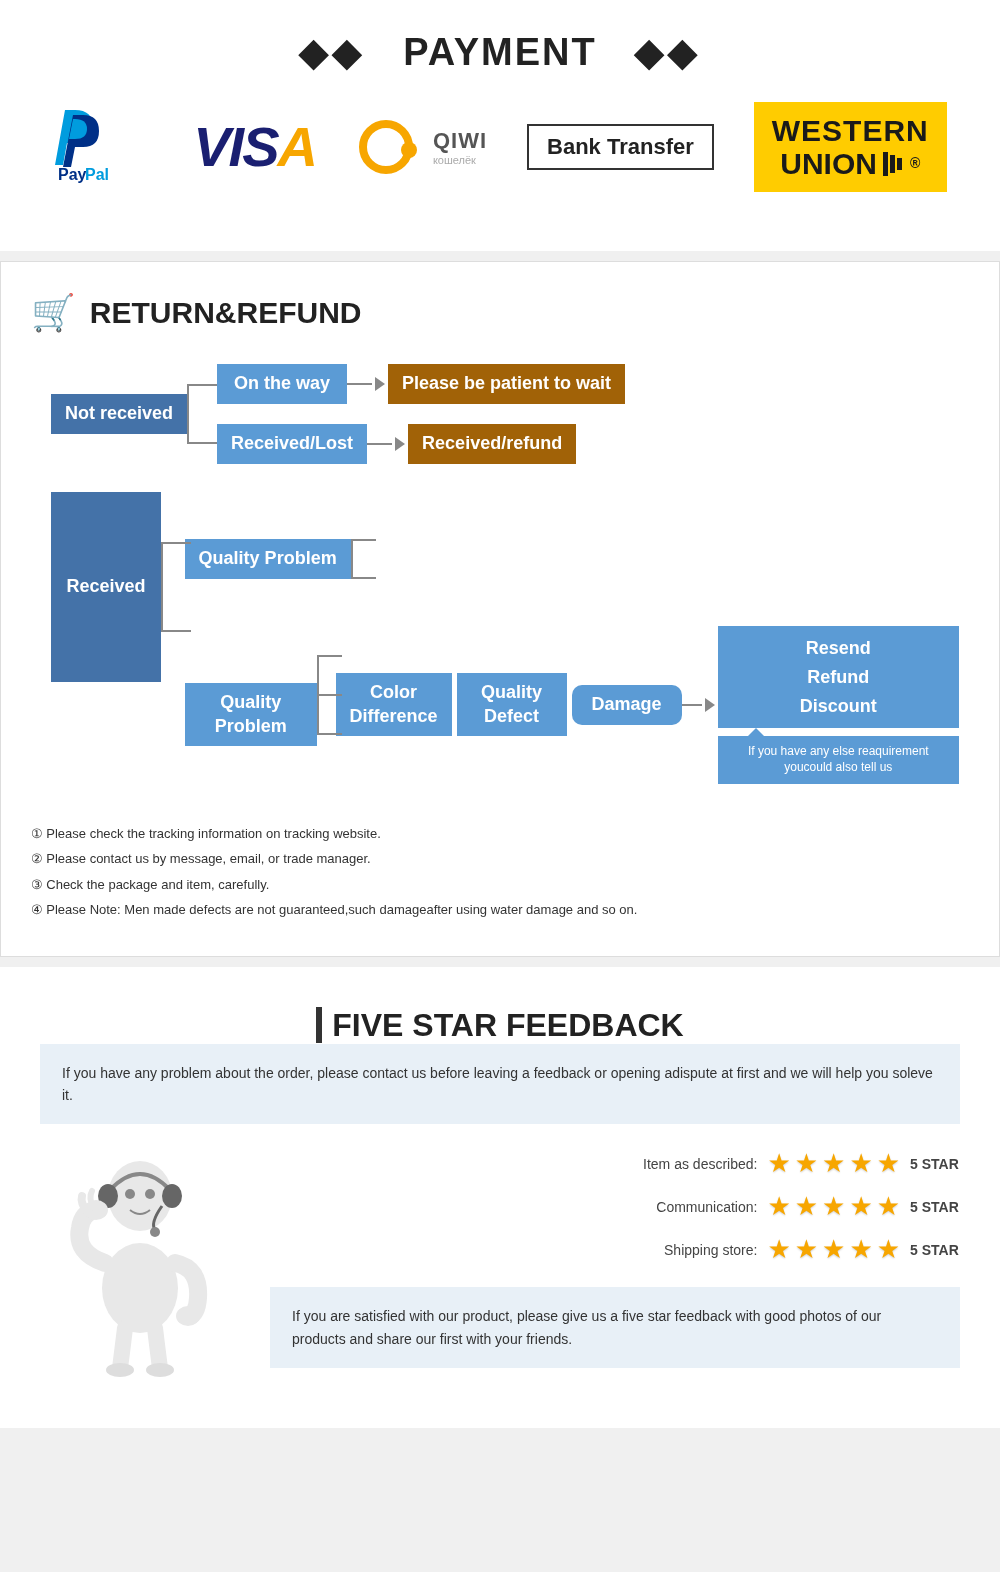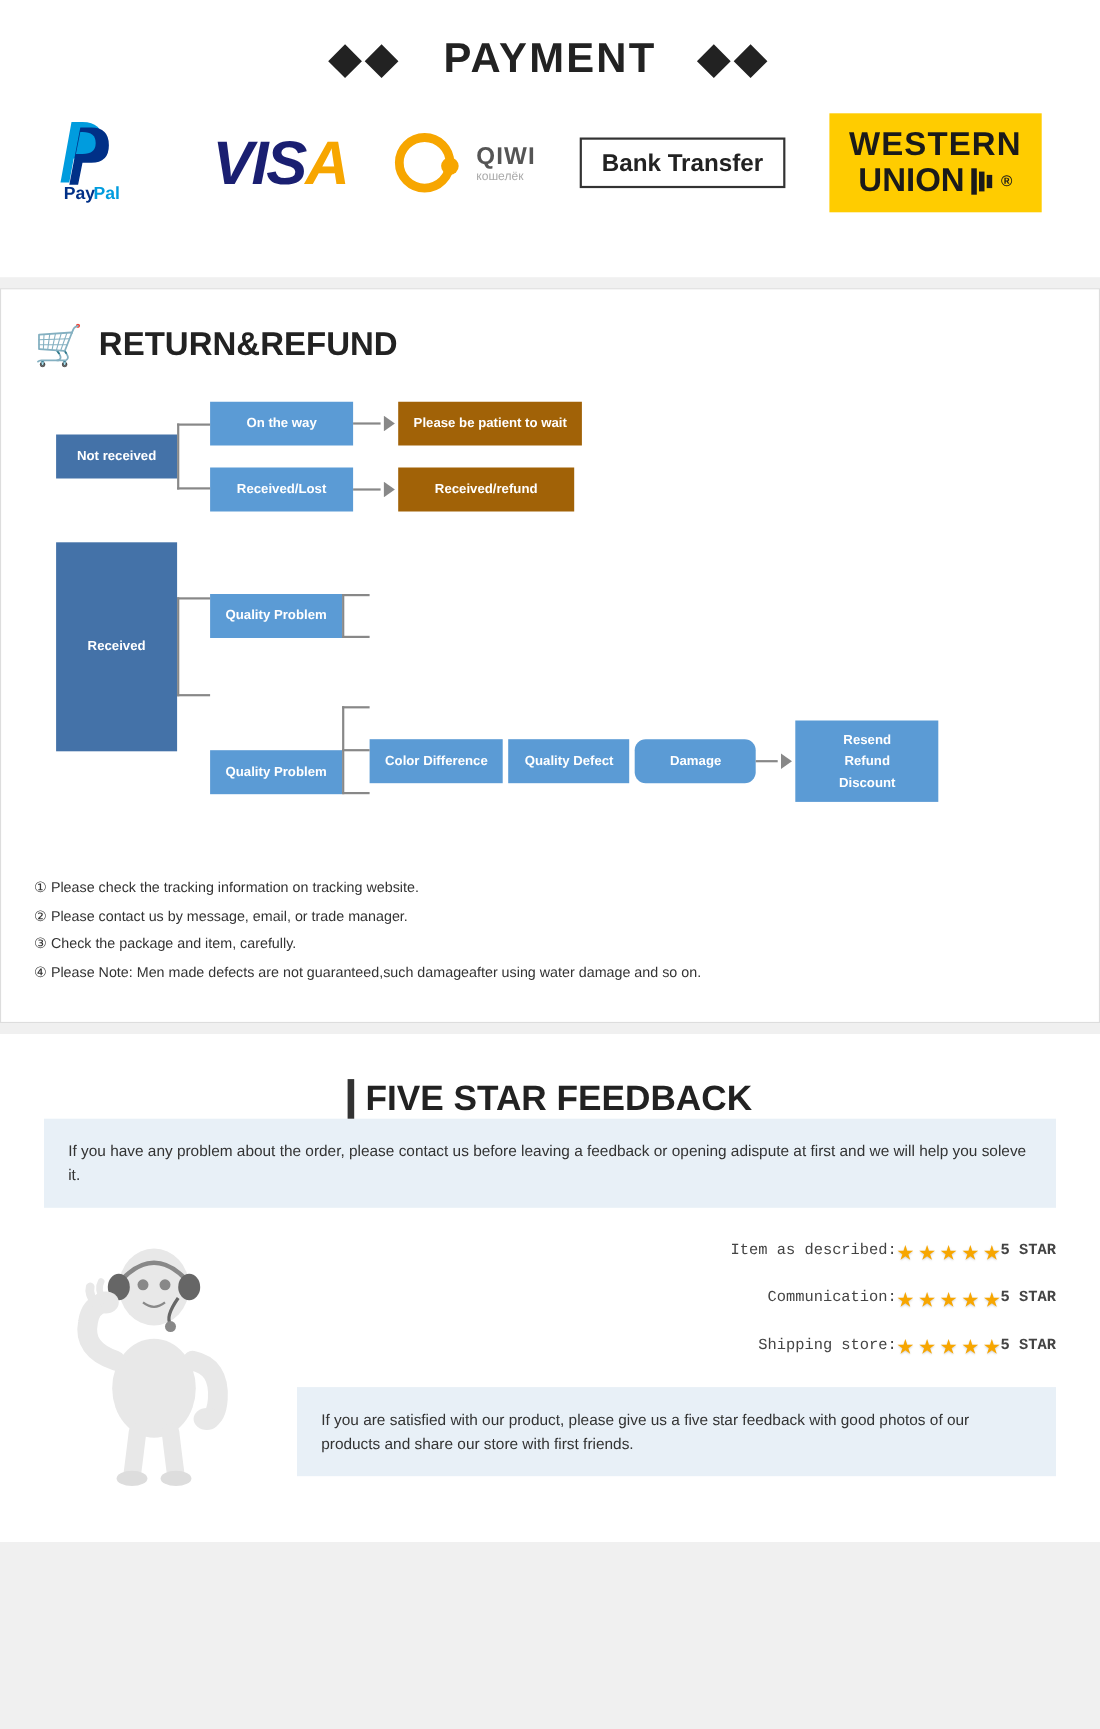--- a/index.html
+++ b/index.html
@@ -102,21 +102,21 @@
     }
     .cart-icon {
       font-size: 36px;
     }
 
     
     .flow-box {
       background: #5b9bd5;
       color: #fff;
       padding: 8px 14px;
-      font-size: 12px;
+      font-size: 18px;
       font-weight: bold;
       text-align: center;
       display: inline-flex;
       align-items: center;
       justify-content: center;
       min-width: 120px;
       min-height: 40px;
       line-height: 1.3;
     }
     .flow-box.dark {
@@ -195,22 +195,22 @@
     .star-rows {
       display: flex;
       flex-direction: column;
       gap: 12px;
       margin-bottom: 22px;
       align-items: flex-end;
     }
     .star-row {
       display: flex;
       align-items: center;
+      gap: 10px;
       justify-content: flex-end;
-      font-family: Liberation Mono, monospace;
     }
     .star-row-label {
       font-size: 14px;
       color: #444;
       text-align: right;
       min-width: 130px;
     }
     .stars {
       display: flex;
       gap: 4px;
@@ -416,20 +416,25 @@
             </div>
           </div>
 
           <div style="display:flex; align-items:center; margin-top:-20px;">
             <div class="h-line" style="width:20px;"></div>
             <div class="triag-r"></div>
           </div>
 
           <div style="display:flex; flex-direction:column; gap:8px; margin-top:-20px;">
             <div class="flow-box resend" style="line-height:1.6;">Resend<br>Refund<br>Discount</div>
+            <div class="flow-box note" style="position:relative;">
+
+              <div style="position:absolute; top:-8px; left:30px; width:0; height:0; border-left:8px solid transparent; border-right:8px solid transparent; border-bottom:8px solid #5b9bd5;"></div>
+              <span>If you have any else reaquirement youcould also tell us</span>
+            </div>
           </div>
         </div>
       </div>
     </div>
 
   </div>
 
   <div class="notes">
     <div class="note-item">① Please check the tracking information on tracking website.</div>
     <div class="note-item">② Please contact us by message, email, or trade manager.</div>
@@ -521,17 +526,17 @@
             <span class="star">★</span>
             <span class="star">★</span>
             <span class="star">★</span>
             <span class="star">★</span>
           </div>
           <span class="star-label">5 STAR</span>
         </div>
       </div>
 
       <div class="feedback-bottom-box">
-        <span>If you are satisfied with our product, please give us a five star feedback with good photos of our products and share our store with first friends.</span>
+        <span>If you are satisfied with our product, please give us a five star feedback with good photos of our products and share our first with your friends.</span>
       </div>
     </div>
   </div>
 </div>
 
 </body></html>

